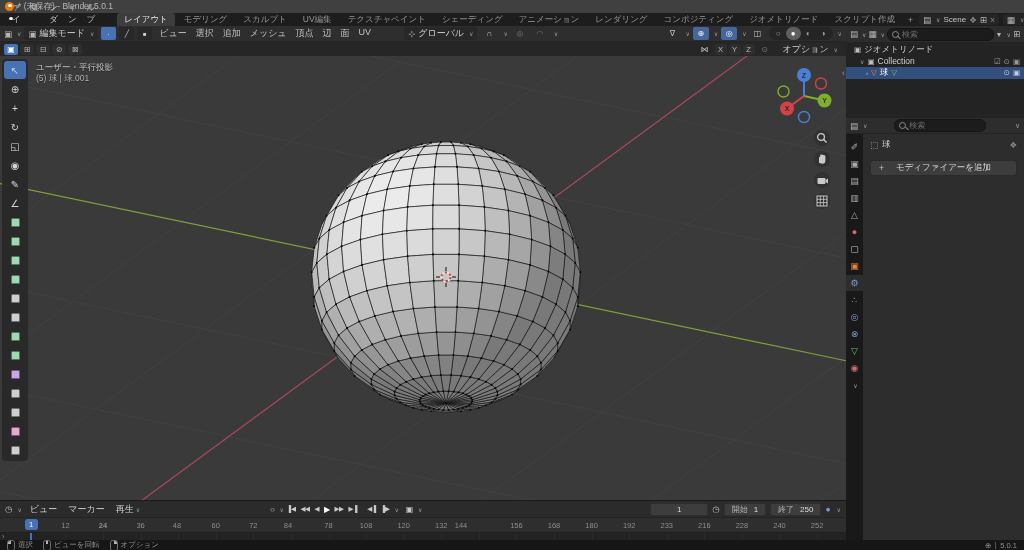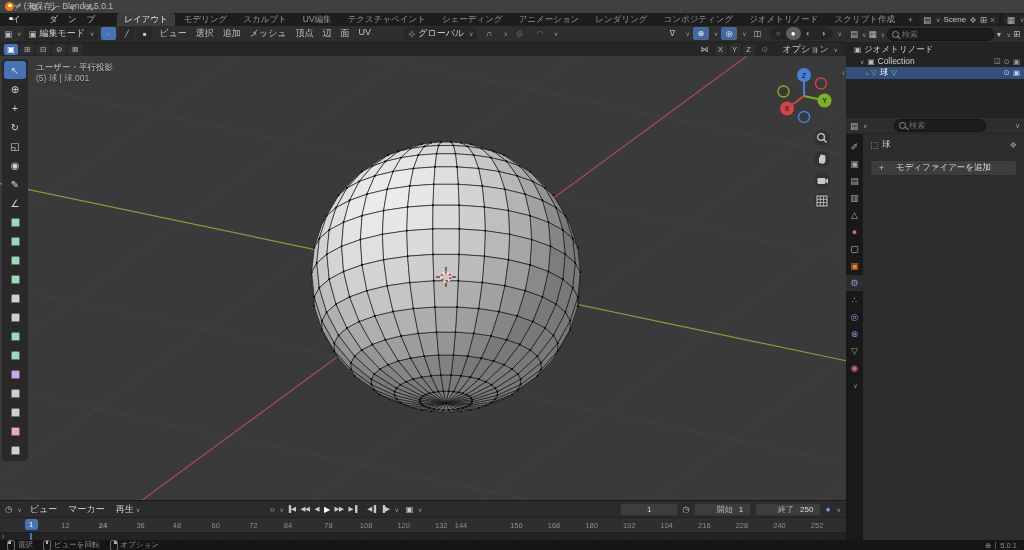--- a/index.html
+++ b/index.html
@@ -56,21 +56,21 @@
   .vp-collapse{position:absolute;right:1px;top:12px;color:#9a9a9a;font-size:9px;}
   
   #timeline{left:0;top:500px;width:846px;height:40px;background:#262626;}
   #tl-header{height:17px;background:#2b2b2b;border-top:1px solid #1a1a1a;display:flex;align-items:center;gap:3px;padding:0 5px;box-sizing:border-box;}
   #tl-menus{display:flex;gap:1px;}
   .pbwrap{display:flex;align-items:center;gap:1px;margin-left:120px;}
   .pb{font-size:6.5px;color:#c9c9c9;padding:0 2px;letter-spacing:-0.5px;white-space:nowrap;}
   .pb.play{color:#ffffff;font-size:8px;}
   .tl-fields{margin-left:auto;display:flex;align-items:center;gap:4px;}
   .numf{background:#3d3d3d;border:1px solid #2f2f2f;border-radius:2px;height:11px;display:flex;align-items:center;justify-content:center;gap:6px;color:#dcdcdc;padding:0 7px;font-size:8px;}
-  .numf .lab{color:#b5b5b5;margin-left:15px;}
+  .numf .lab{color:#b5b5b5;}
   #tl-ruler{position:relative;height:14px;background:#2e2e2e;border-top:1px solid #232323;}
   .tick{position:absolute;top:2.5px;width:22px;margin-left:-11px;text-align:center;font-size:7.5px;color:#8d8d8d;}
   #tl-channel{position:relative;height:9px;background:#232323;border-top:1px solid #1e1e1e;}
   .chline{position:absolute;top:0;width:1px;height:9px;background:#2b2b2b;}
   #marker{position:absolute;top:1px;width:13px;height:11px;background:#4772b3;border-radius:2.5px;color:#fff;font-size:7.5px;display:flex;align-items:center;justify-content:center;}
   #markerline{position:absolute;top:0;width:2px;height:9px;background:#4772b3;}
   .ch-collapse{position:absolute;left:2px;top:0;font-size:7px;color:#8d8d8d;}
   
   #rightpanel{left:846px;top:26px;width:178px;height:514px;background:#232323;border-left:1px solid:#151515;box-sizing:border-box;}
   #ol-header{height:16px;background:#2d2d2d;display:flex;align-items:center;gap:2px;padding:0 4px;box-sizing:border-box;}
@@ -941,21 +941,21 @@
         <span class="tick" style="left: 288px;">84</span>
         <span class="tick" style="left: 328.54px;">78</span>
         <span class="tick" style="left: 366.124px;">108</span>
         <span class="tick" style="left: 403.708px;">120</span>
         <span class="tick" style="left: 441.292px;">132</span>
         <span class="tick" style="left: 461px;">144</span>
         <span class="tick" style="left: 516.46px;">156</span>
         <span class="tick" style="left: 554.044px;">168</span>
         <span class="tick" style="left: 591.628px;">180</span>
         <span class="tick" style="left: 629.212px;">192</span>
-        <span class="tick" style="left: 666.796px;">104</span>
+        <span class="tick" style="left: 666.796px;">233</span>
         <span class="tick" style="left: 704.38px;">216</span>
         <span class="tick" style="left: 741.964px;">228</span>
         <span class="tick" style="left: 779.548px;">240</span>
         <span class="tick" style="left: 817.132px;">252</span>
       </div>
     <div id="tl-channel">
       <span class="ch-collapse">›</span>
       <div id="markerline" style="left: 30px;"></div>
     <div class="chline" style="left: 65.452px;"></div>
         <div class="chline" style="left: 103.036px;"></div>

